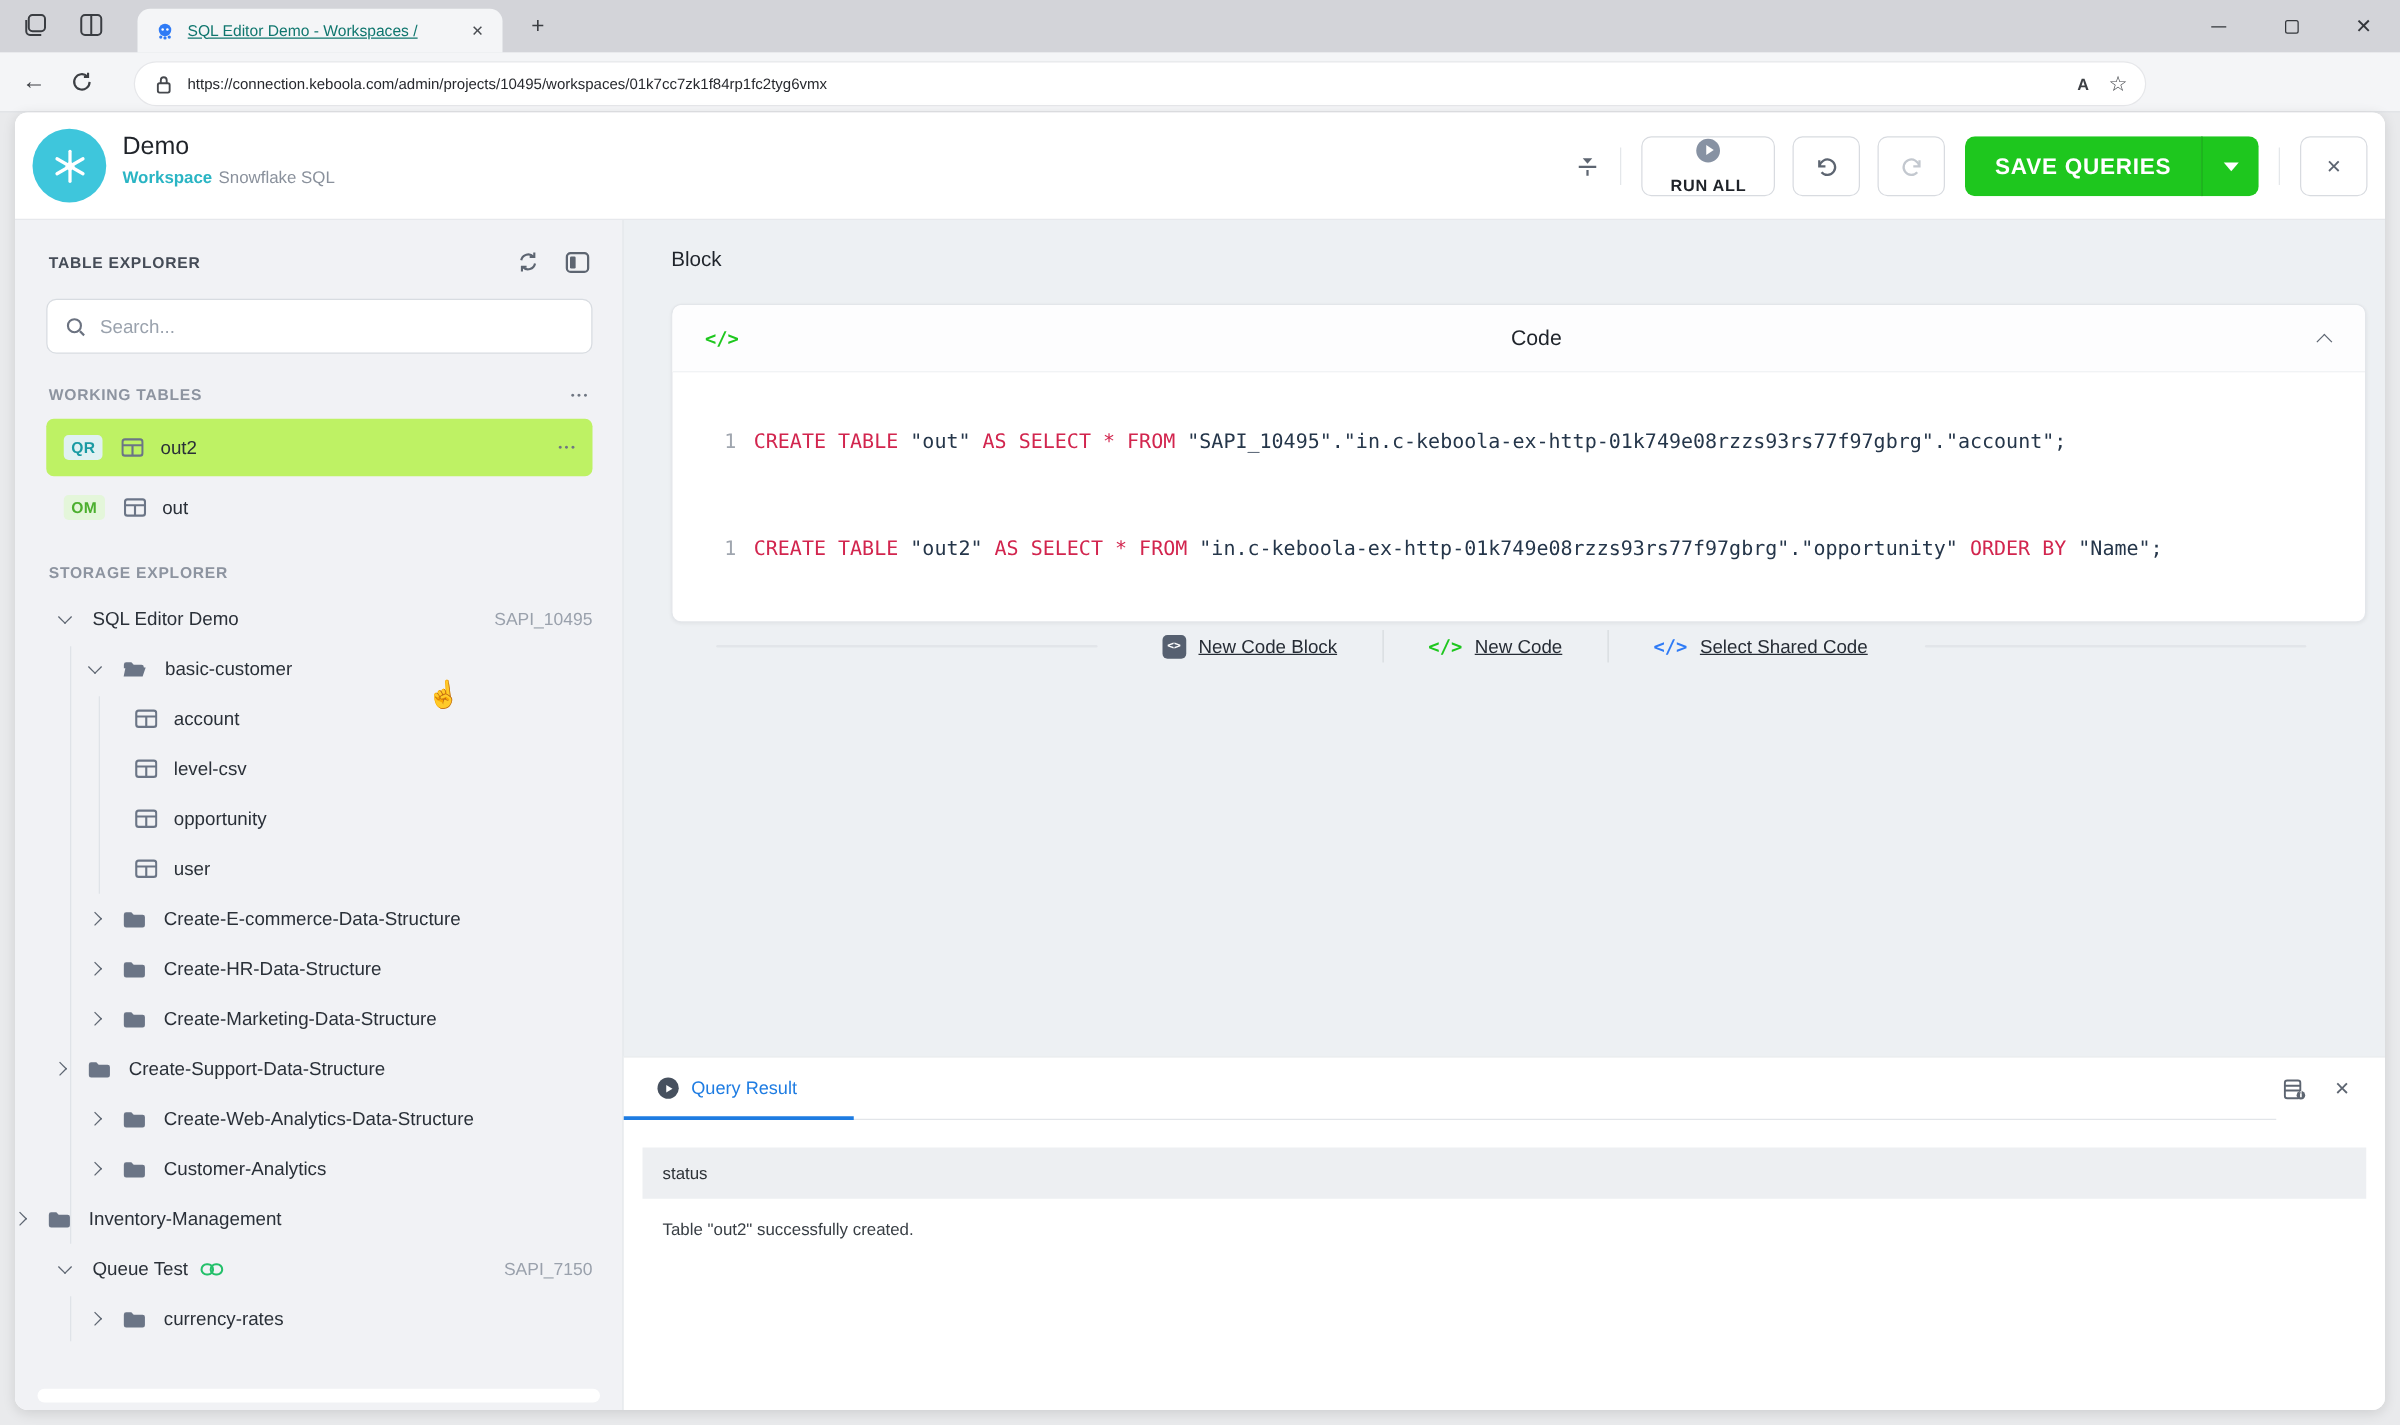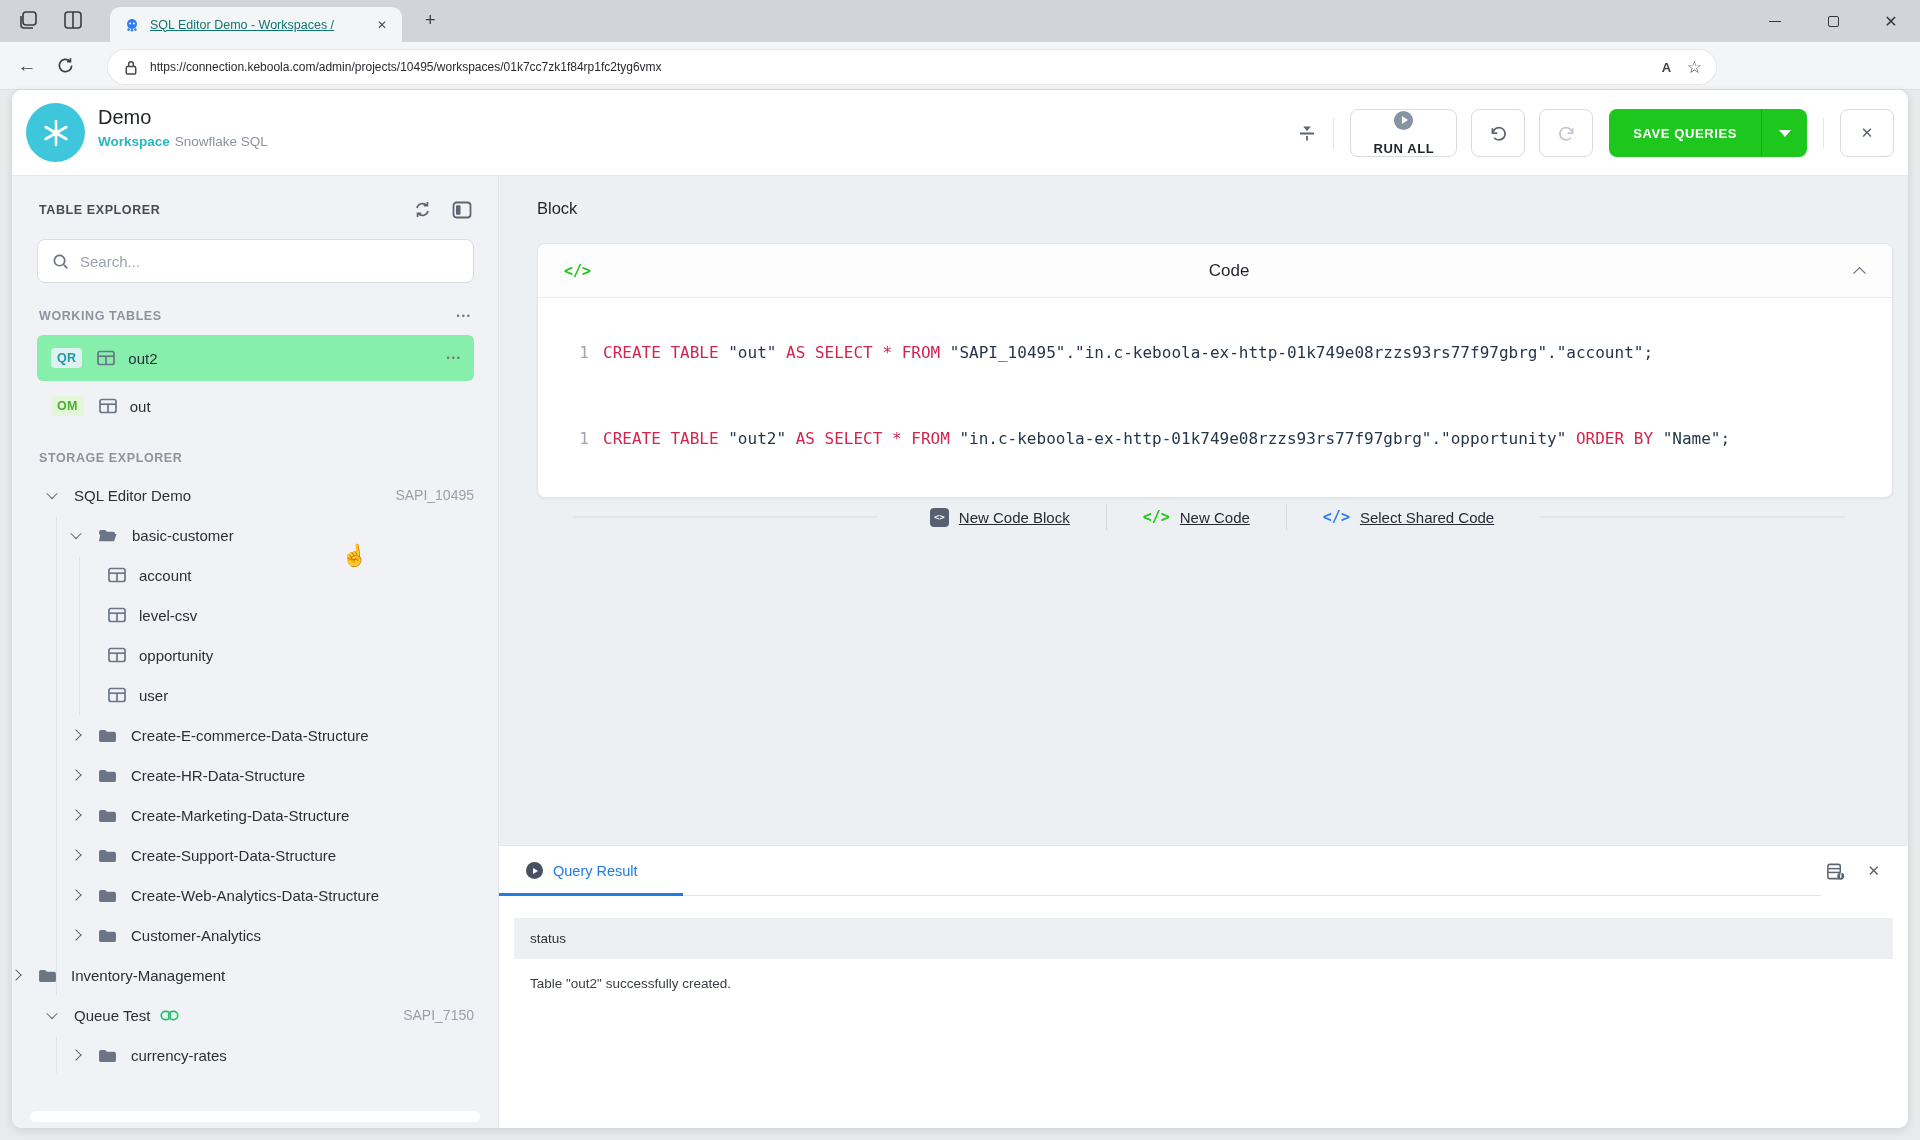--- a/index.html
+++ b/index.html
@@ -54,41 +54,41 @@
   .hdr-sep { width:1px; height:30px; background:#e4e7ea; margin:0 16px; }
   .btn-outline { height:48px; border:1px solid #d8dbe0; border-radius:8px; background:#fff;
                  display:flex; align-items:center; justify-content:center; color:#5d6571;flex-direction:column; }
   .btn-icon { width:54px; }
   .btn-runall { padding:0 22px; gap:11px; font-size:13px; font-weight:700; letter-spacing:.6px; color:#1f2329; margin-right:14px; }
   .play-circle { width:19px; height:19px; border-radius:50%; background:#8792a3; display:flex; align-items:center; justify-content:center; }
   .play-circle .tri { width:0; height:0; border-left:6px solid #fff; border-top:4px solid transparent; border-bottom:4px solid transparent; margin-left:2px; }
   .btn-undo { margin-right:14px; }
   .btn-redo { color:#bfc5cd; margin-right:16px; }
   .save-split { display:flex; height:48px; border-radius:8px; overflow:hidden; margin-right:0; }
-  .save-main { background:#1ec71e; color:#fff; font-size:13px; font-weight:700; letter-spacing:.6px;
+  .save-main { background:#1ec71e; color:#fff; font-size:18px; font-weight:700; letter-spacing:.6px;
                display:flex; align-items:center; padding:0 24px; }
   .save-caret { width:46px; background:#1ec71e; border-left:1px solid #17a817; display:flex; align-items:center; justify-content:center; }
   .caret-down { width:0; height:0; border-left:6px solid transparent; border-right:6px solid transparent; border-top:7px solid #fff; }
   .btn-close-ws { font-size:15px; color:#5d6571; }
 
   
   .sidebar { position:absolute; left:0; top:86px; bottom:0; width:487px; background:#f1f2f5;
              border-right:1px solid #e0e3e7; }
   .sb-row-hdr { display:flex; align-items:center; padding:24px 26px 0 27px; }
   .sb-label-strong { font-size:12.5px; font-weight:700; letter-spacing:.6px; color:#454c57; flex:1; }
   .sb-label { font-size:12.5px; font-weight:700; letter-spacing:.6px; color:#8d94a0; flex:1; }
   .sb-hdr-icons { display:flex; gap:20px; align-items:center; }
   .search-box { margin:20px 24px 0 25px; height:44px; background:#fff; border:1px solid #d8dce1;
                 border-radius:8px; display:flex; align-items:center; padding:0 14px; }
   .search-box input { border:none; outline:none; font-size:15px; color:#30353c; margin-left:11px; width:100%;
                       font-family:"Liberation Sans", sans-serif; background:transparent; }
   .search-box input::placeholder { color:#9aa2ad; }
   .wt-rows { margin-top:12px; }
   .wt-row { margin:2px 24px 0 25px; height:46px; border-radius:6px; display:flex; align-items:center; padding:0 12px 0 14px; }
-  .wt-row.sel { background:#86efac; }
+  .wt-row.sel { background:#bef264; }
   .wt-badge { font-size:12.5px; font-weight:700; padding:3px 6px; border-radius:4px; letter-spacing:.3px; }
   .wt-name { font-size:15px; color:#2a3038; margin-left:13px; flex:1; }
   .wt-icon { margin-left:15px; }
   .dots-menu { font-size:9px; letter-spacing:2px; color:#6f7682; }
   .tree { margin-top:10px; position:relative; }
   .tree-row { height:40px; display:flex; align-items:center; padding-right:24px; }
   .tree-label { font-size:15px; color:#2a3038; white-space:nowrap; }
   .tree-right { margin-left:auto; font-size:14px; color:#9aa1ac; }
   .chev { display:inline-block; width:8px; height:8px; border-right:1.8px solid #5d6571; border-bottom:1.8px solid #5d6571; }
   .chev.down { transform:rotate(45deg) translate(-1px,-1px); }
@@ -420,21 +420,21 @@
           </div>
           <div class="tree-row" style="padding-left: 60px;">
             <span class="chev right" style="margin-right: 18px;"></span>
             <span style="margin-right: 14px;">
               <svg width="19" height="15" viewBox="0 0 20 16">
                 <path d="M1 4q0-2 2-2h4.4l2 2H17q2 0 2 2v7q0 2-2 2H3q-2 0-2-2z" fill="#6b7586"></path>
               </svg>
             </span>
             <span class="tree-label">Create-Marketing-Data-Structure</span>
           </div>
-          <div class="tree-row" style="padding-left: 60px;">
+          <div class="tree-row" style="padding-left: 32px;">
             <span class="chev right" style="margin-right: 18px;"></span>
             <span style="margin-right: 14px;">
               <svg width="19" height="15" viewBox="0 0 20 16">
                 <path d="M1 4q0-2 2-2h4.4l2 2H17q2 0 2 2v7q0 2-2 2H3q-2 0-2-2z" fill="#6b7586"></path>
               </svg>
             </span>
             <span class="tree-label">Create-Support-Data-Structure</span>
           </div>
           <div class="tree-row" style="padding-left: 60px;">
             <span class="chev right" style="margin-right: 18px;"></span>

